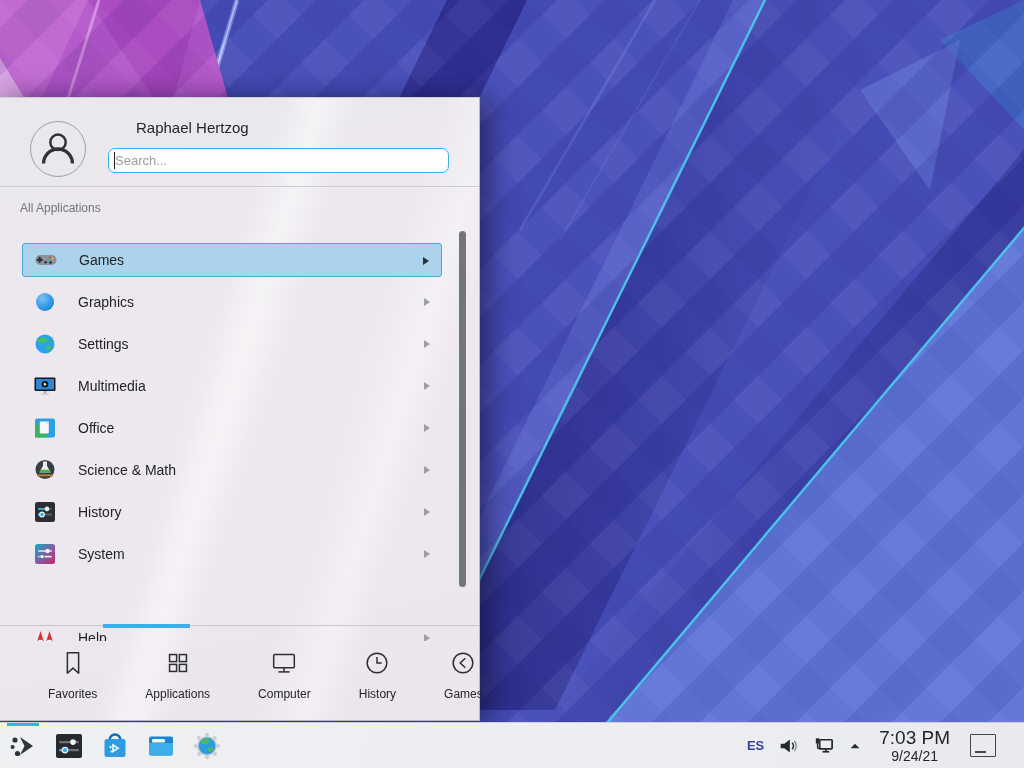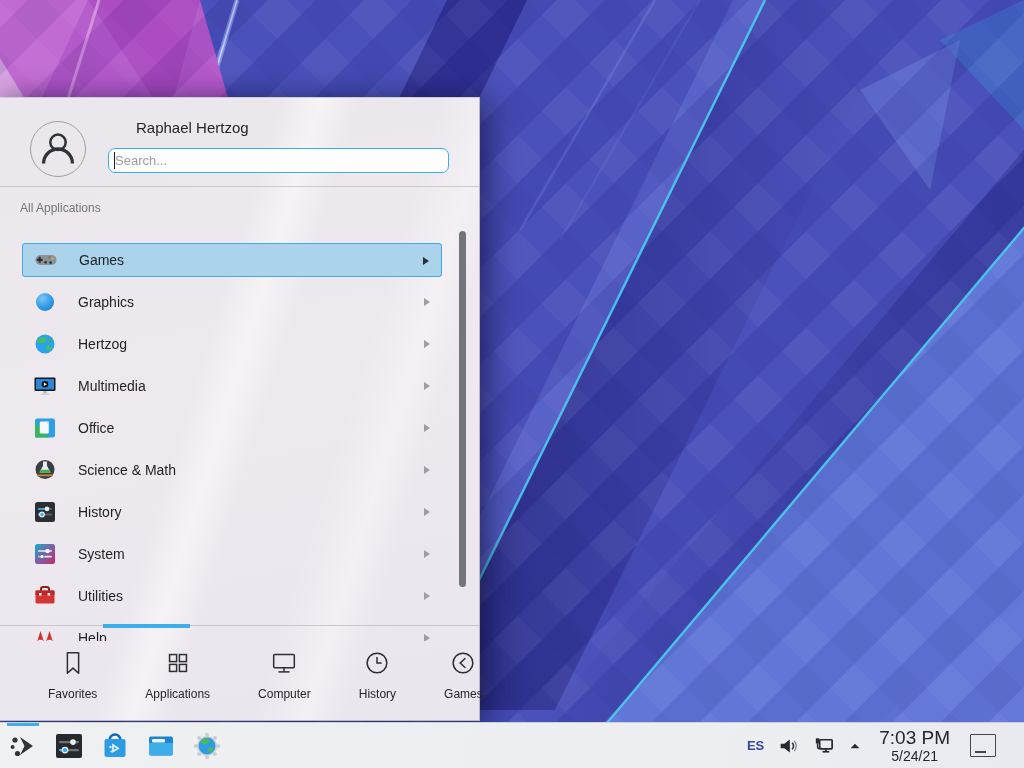--- a/index.html
+++ b/index.html
@@ -183,21 +183,21 @@
       </div>
       <div class="app-row" style="top: 93px;">
         <span class="app-icon">
           <svg viewBox="0 0 24 24" width="24" height="24">
             <circle cx="12" cy="12" r="9.5" fill="#2aa3ea"></circle>
             <path d="M4 9 Q7 4.5 11 5.5 Q15 6.5 13.5 9 Q12 11.5 8 11 Q5 10.5 4 9 Z" fill="#46c05e"></path>
             <path d="M13 14 Q17 12.5 18.5 15 Q18 18.5 14.5 18 Q12.5 16.5 13 14 Z" fill="#46c05e"></path>
             <path d="M16.5 6.5 Q19 7.5 19.5 10 Q17.5 10.5 16 9 Q15.5 7.5 16.5 6.5 Z" fill="#3cb354" opacity="0.9"></path>
           </svg>
         </span>
-        <span class="app-label">Hertzog</span>
+        <span class="app-label">Settings</span>
         <span class="app-arrow"></span>
       </div>
       <div class="app-row" style="top: 177px;">
         <span class="app-icon">
           <svg viewBox="0 0 24 24" width="24" height="24">
             <rect x="2" y="2.5" width="20" height="19" rx="2.2" fill="#2ba0e4"></rect>
             <path d="M2 21.5 L2 6 L16 21.5 Z" fill="#3bb45e"></path>
             <rect x="6.8" y="5.5" width="9" height="12" rx="1" fill="#f6f8fa"></rect>
             <polygon points="15.8,5.5 15.8,9 12.3,5.5" fill="#cfd8dd"></polygon>
           </svg>
@@ -257,33 +257,20 @@
               </linearGradient>
             </defs>
             <rect x="2" y="2" width="20" height="20" rx="2.5" fill="url(#sysg)"></rect>
             <rect x="5" y="8.2" width="14" height="1.6" rx="0.8" fill="#e8ecef"></rect>
             <circle cx="14.5" cy="9" r="2.2" fill="#f4f7f9"></circle>
             <rect x="5" y="13.8" width="14" height="1.6" rx="0.8" fill="#e8ecef"></rect>
             <circle cx="9" cy="14.6" r="2.2" fill="#f4f7f9" stroke="#2b6f8a" stroke-width="0.8"></circle>
           </svg>
         </span>
         <span class="app-label">System</span>
-        <span class="app-arrow"></span>
-      </div>
-      <div class="app-row" style="top: 345px;">
-        <span class="app-icon">
-          <svg viewBox="0 0 24 24" width="24" height="24">
-            <rect x="8" y="3" width="8" height="5.5" rx="2.2" fill="none" stroke="#8f1d1d" stroke-width="2"></rect>
-            <rect x="2.5" y="6.5" width="19" height="13" rx="1.6" fill="#d43434"></rect>
-            <rect x="2.5" y="6.5" width="19" height="4.5" fill="#b72828"></rect>
-            <rect x="6" y="9" width="2.6" height="2.6" fill="#f4e9e9"></rect>
-            <rect x="14.6" y="9" width="2.6" height="2.6" fill="#f4e9e9"></rect>
-          </svg>
-        </span>
-        <span class="app-label">Utilities</span>
         <span class="app-arrow"></span>
       </div>
       <div class="app-row" style="top: 387px;">
         <span class="app-icon">
           <svg viewBox="0 0 24 24" width="24" height="24">
             <path d="M4 16 L7.5 5 L11 16 Q7.5 18.5 4 16 Z" fill="#d8302f"></path>
             <path d="M13 16 L16.5 5 L20 16 Q16.5 18.5 13 16 Z" fill="#d8302f"></path>
             <path d="M5.2 14.6 L9.8 14.6" stroke="#f2f2f2" stroke-width="1.5"></path>
             <path d="M14.2 14.6 L18.8 14.6" stroke="#f2f2f2" stroke-width="1.5"></path>
             <circle cx="7.5" cy="17" r="1.2" fill="#f2f2f2"></circle>
@@ -439,19 +426,19 @@
           <path d="M5.8 10 V13.2 q0 2 2.2 2 h2" fill="none" stroke="#26292d" stroke-width="1.5"></path>
         </svg>
       </span>
     <span class="tray-icon" id="tray-expand">
         <svg viewBox="0 0 16 16" width="14" height="14">
           <path d="M3 10.5 L8 5.5 L13 10.5 Z" fill="#26292d"></path>
         </svg>
       </span>
     <div class="clock">
       <span class="clock-time">7:03 PM</span>
-      <span class="clock-date">5/24/21</span>
+      <span class="clock-date">9/24/21</span>
     </div>
     <div class="show-desktop">
       <div class="inner-line"></div>
     </div>
   </div>
 </div>
 
 </body></html>

